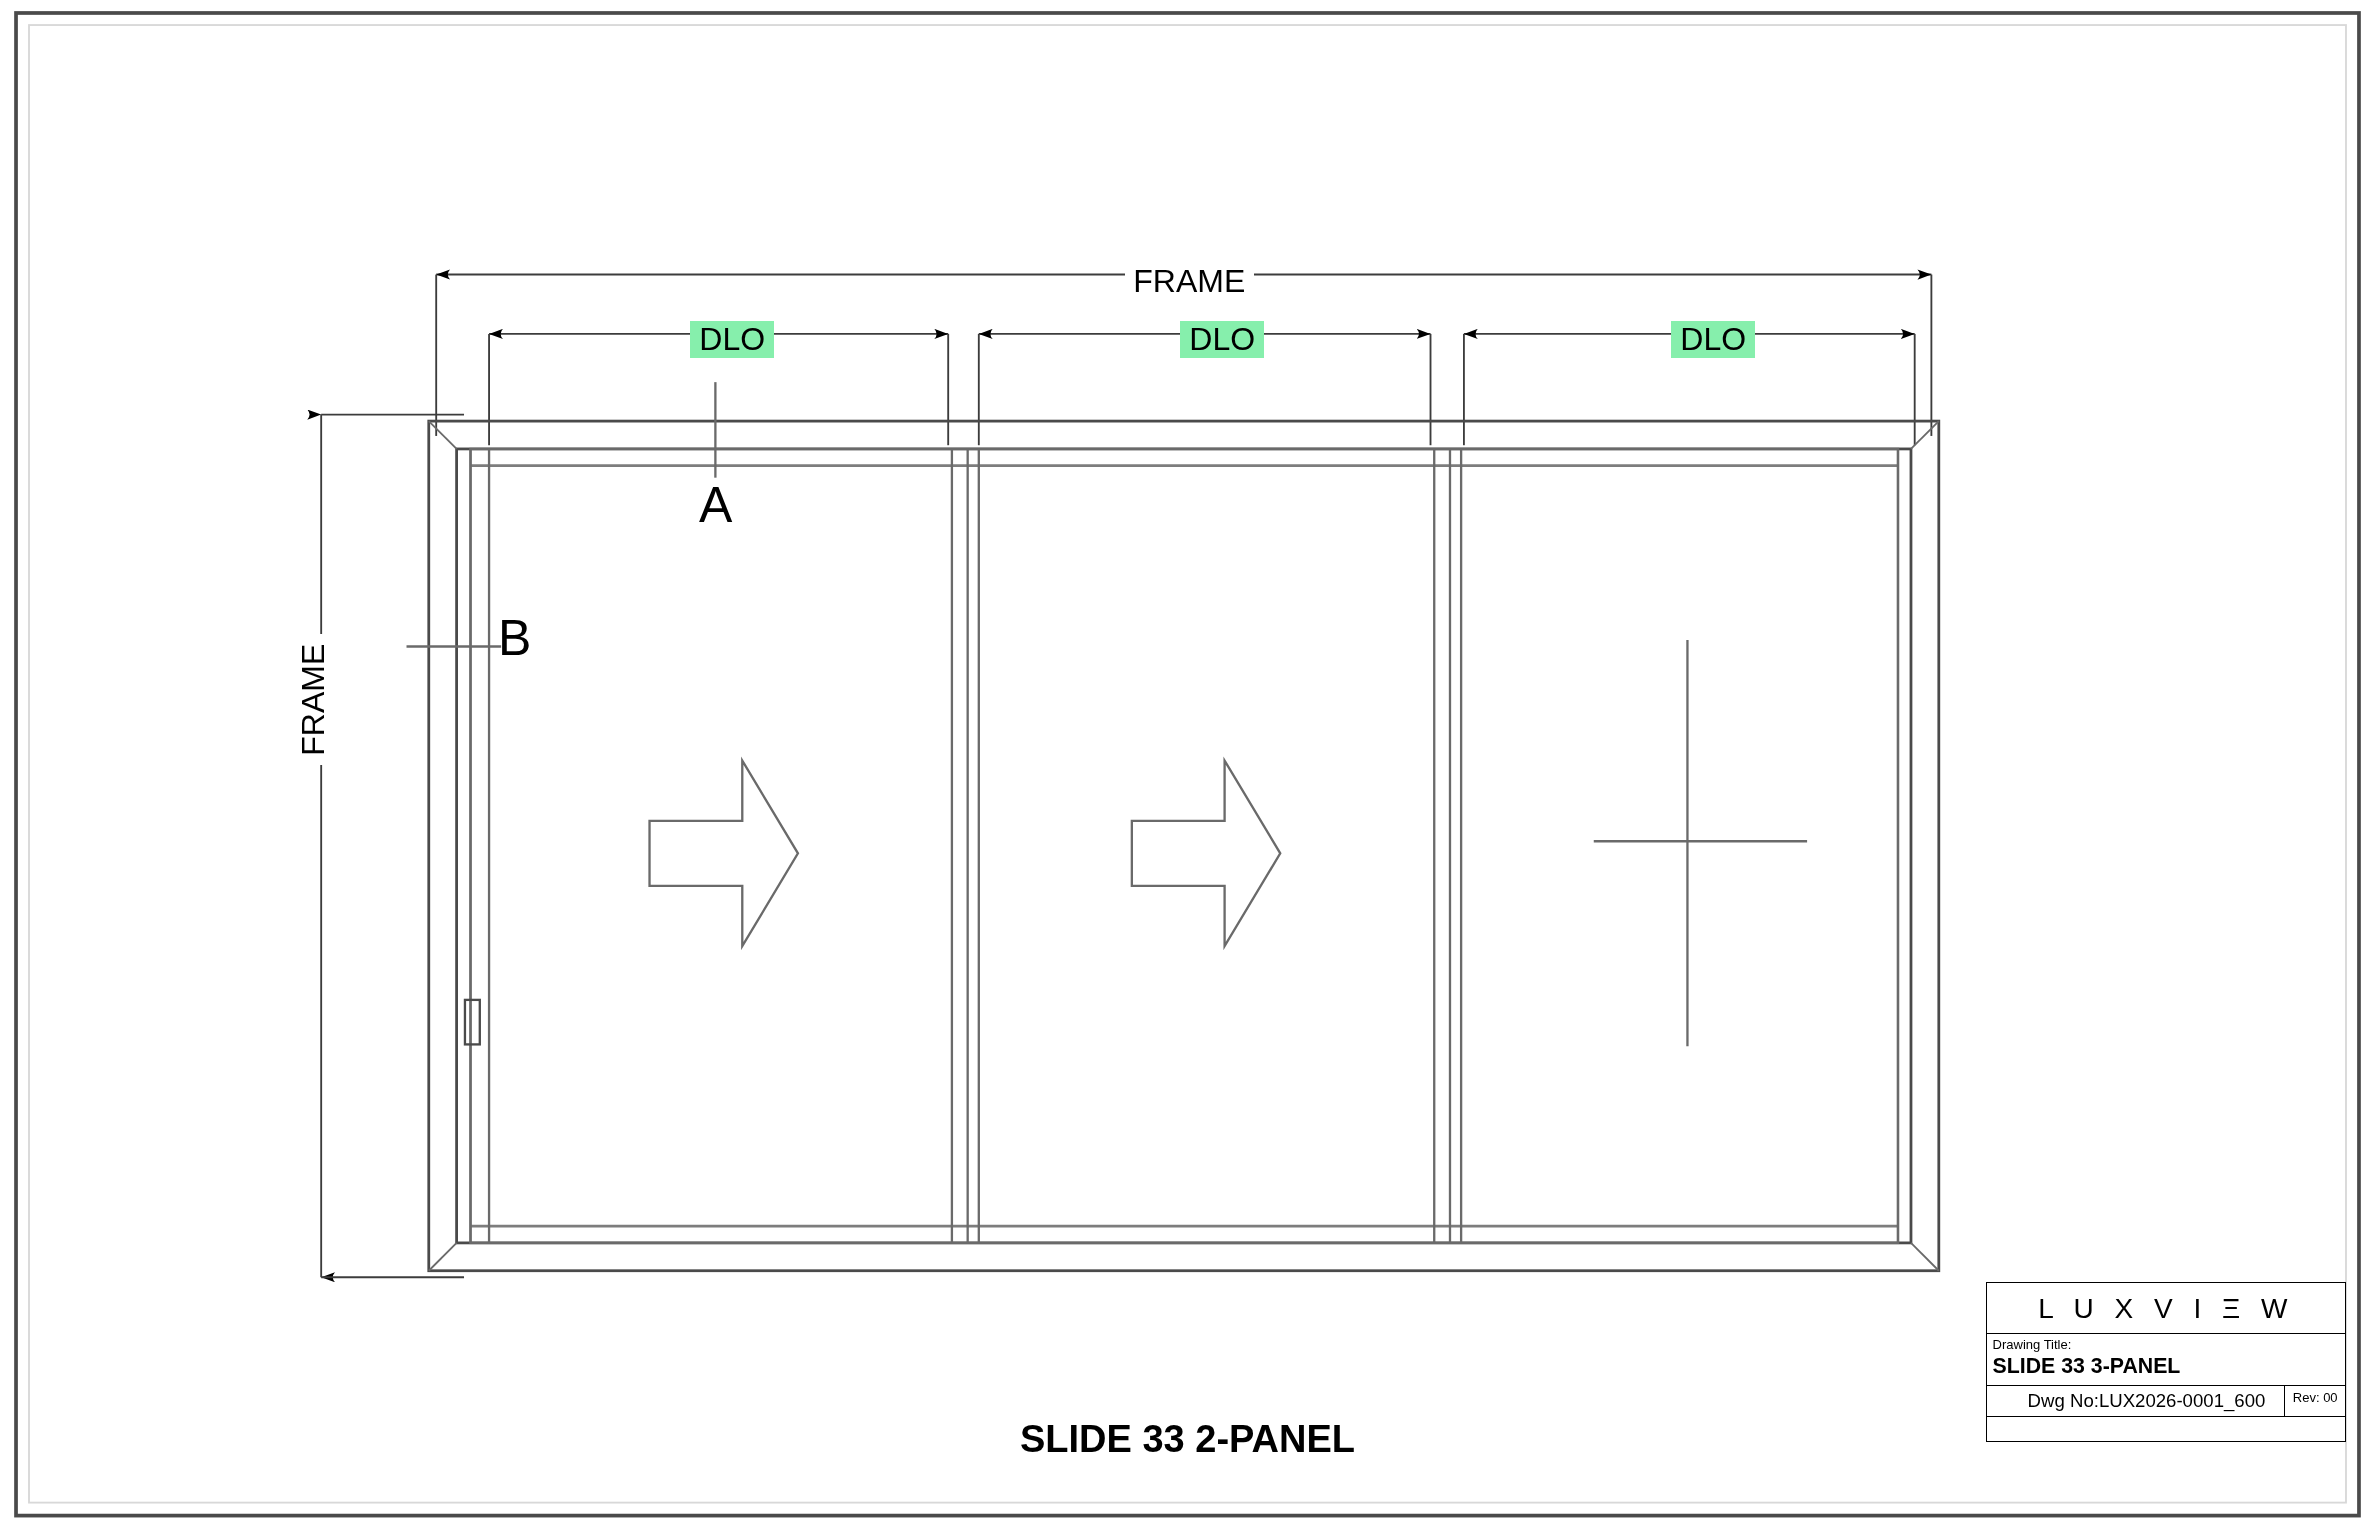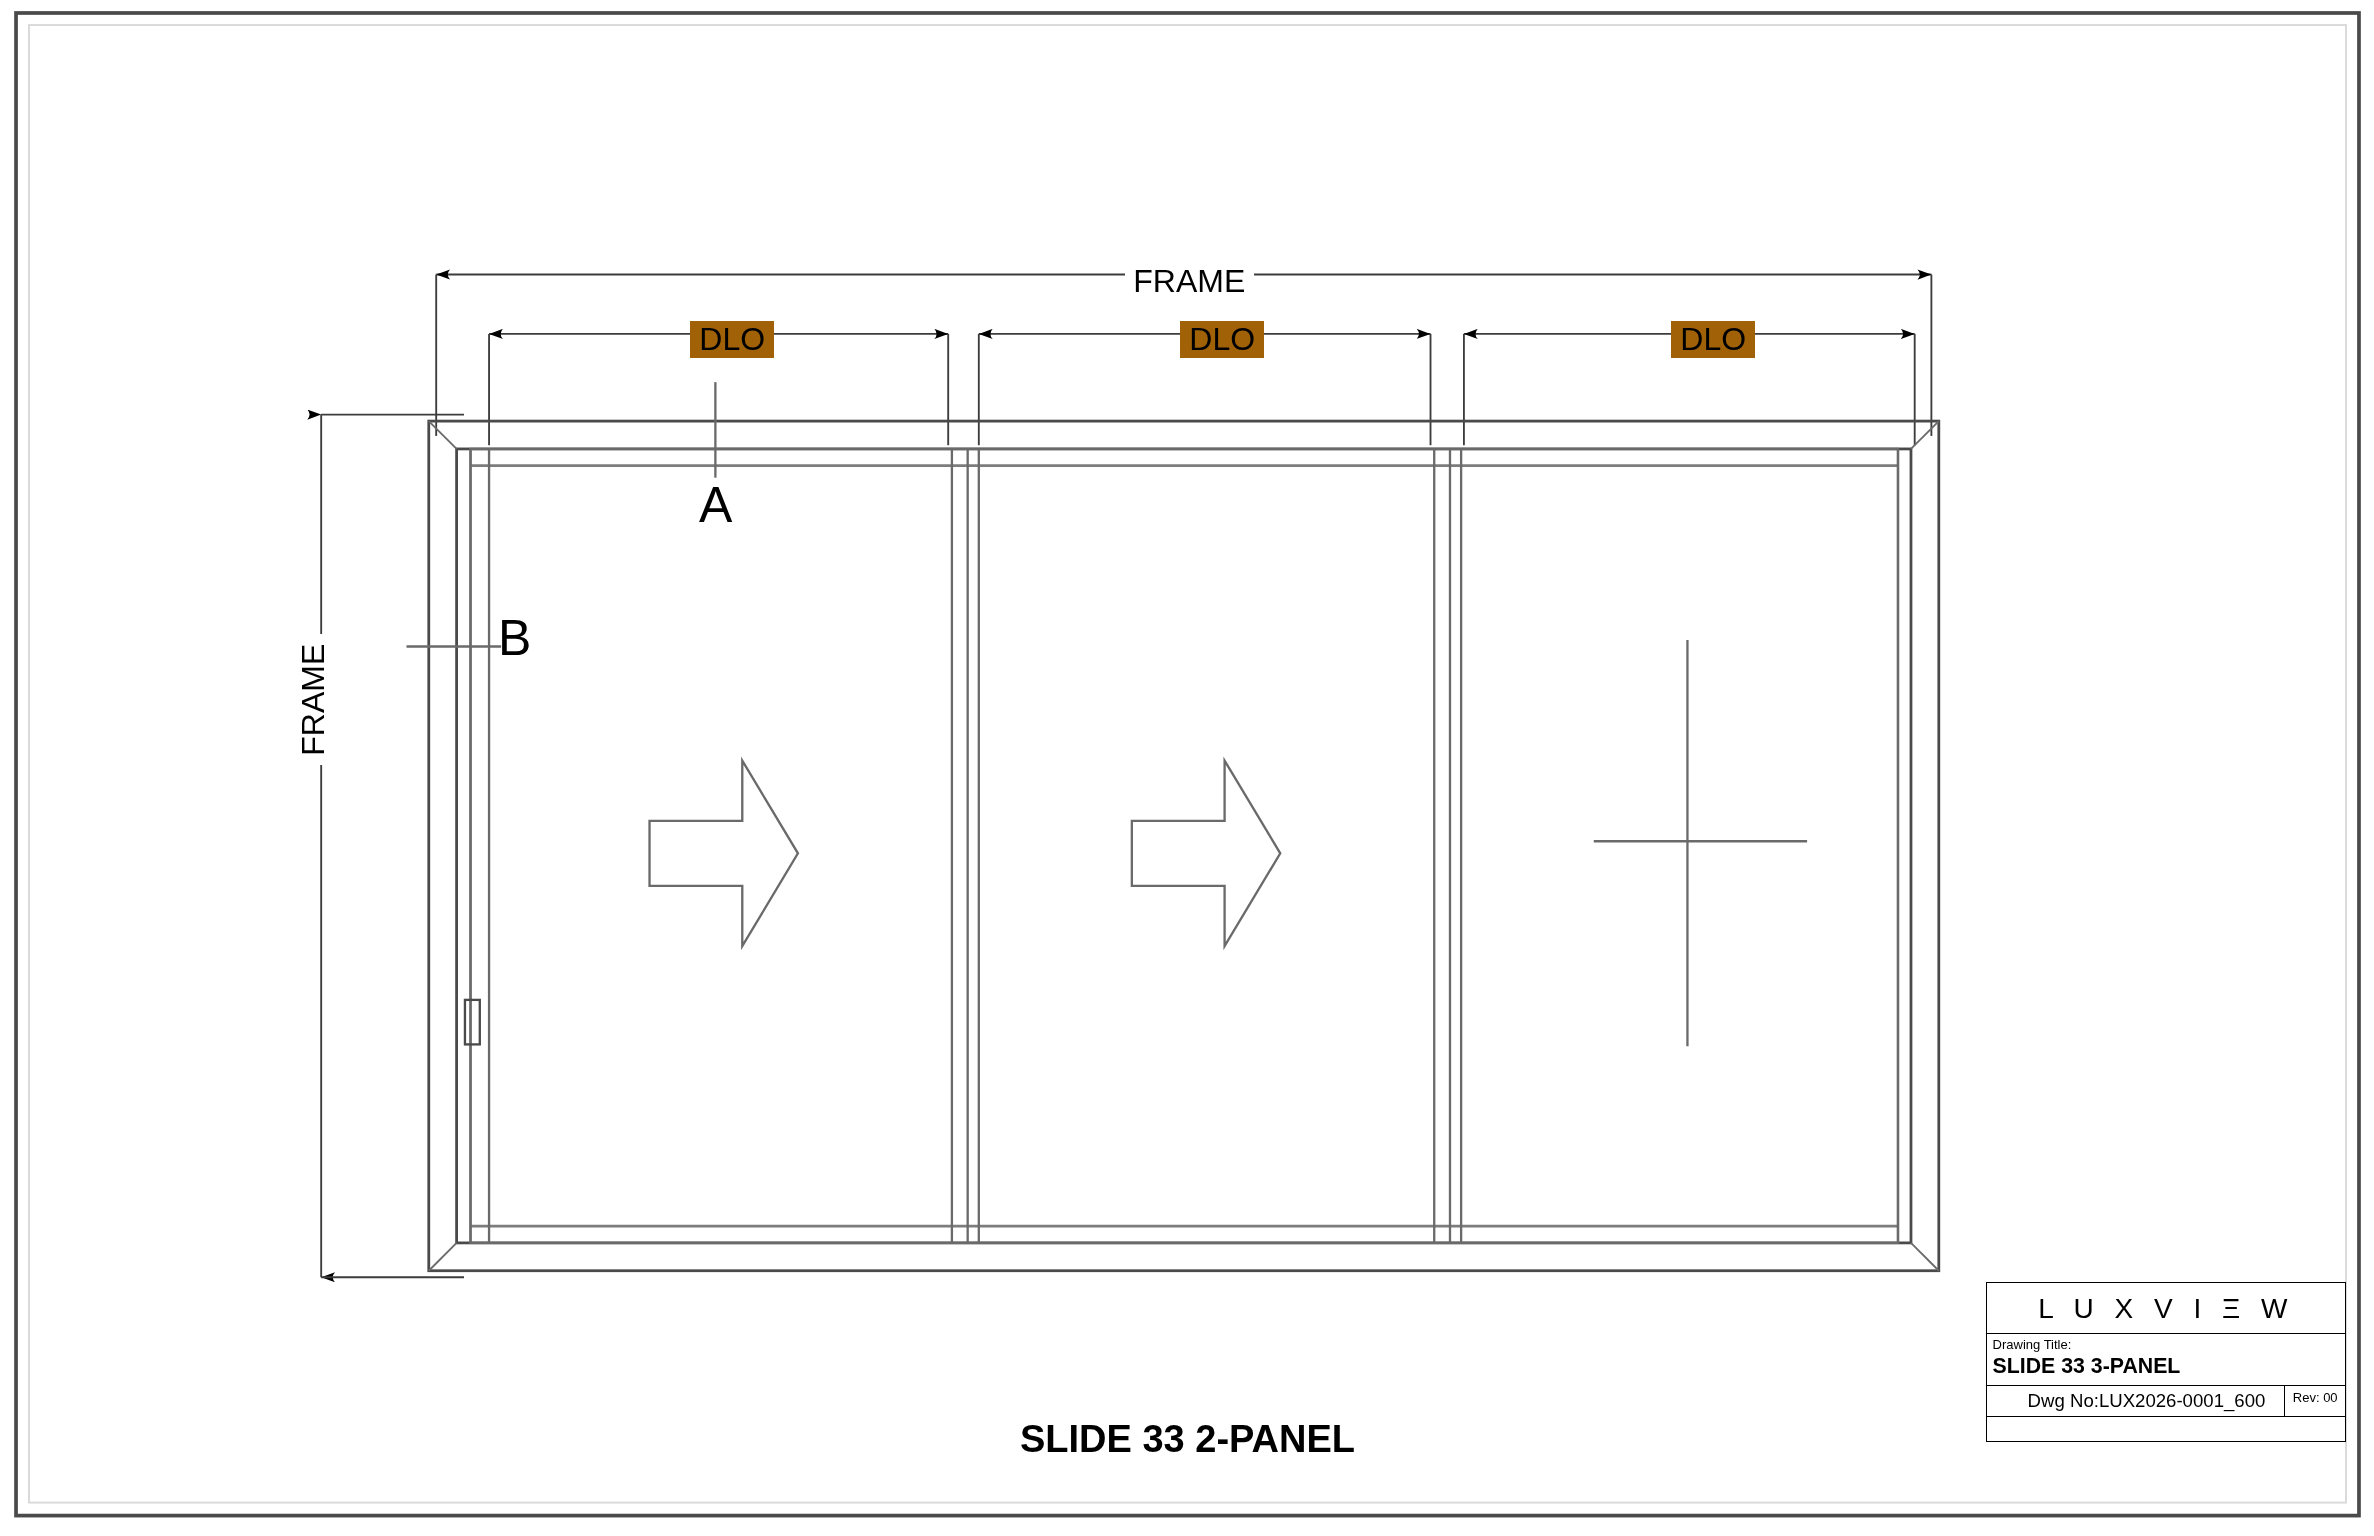--- a/index.html
+++ b/index.html
@@ -19,21 +19,21 @@
 
   #drawing-title {
     left: 0; right: 0; top: 97px;
     text-align: center;
     font-size: 58px;
     letter-spacing: 0.5px;
   }
   #dim-frame-top-label {
     left: 1125px; top: 263px; font-size: 32px; background: #fff; padding: 0 8.3px;
   }
-  .dlo-label { top: 321px; font-size: 32px; background: #a16207; padding: 0 9.3px; text-align: right; }
+  .dlo-label { top: 321px; font-size: 32px; background: #86efac; padding: 0 9.3px; text-align: right; }
   #dlo-1 { left: 690px; }
   #dlo-2 { left: 1180px; }
   #dlo-3 { left: 1671px; }
   #dim-frame-left-label {
     left: 295px; top: 765px; font-size: 32px;
     transform: rotate(-90deg); transform-origin: left top;
     background: #fff; padding: 0 9.3px;
   }
   #callout-a-label { left: 699px; top: 476px; font-size: 50px; }
   #callout-b-label { left: 498px; top: 609px; font-size: 50px; }

